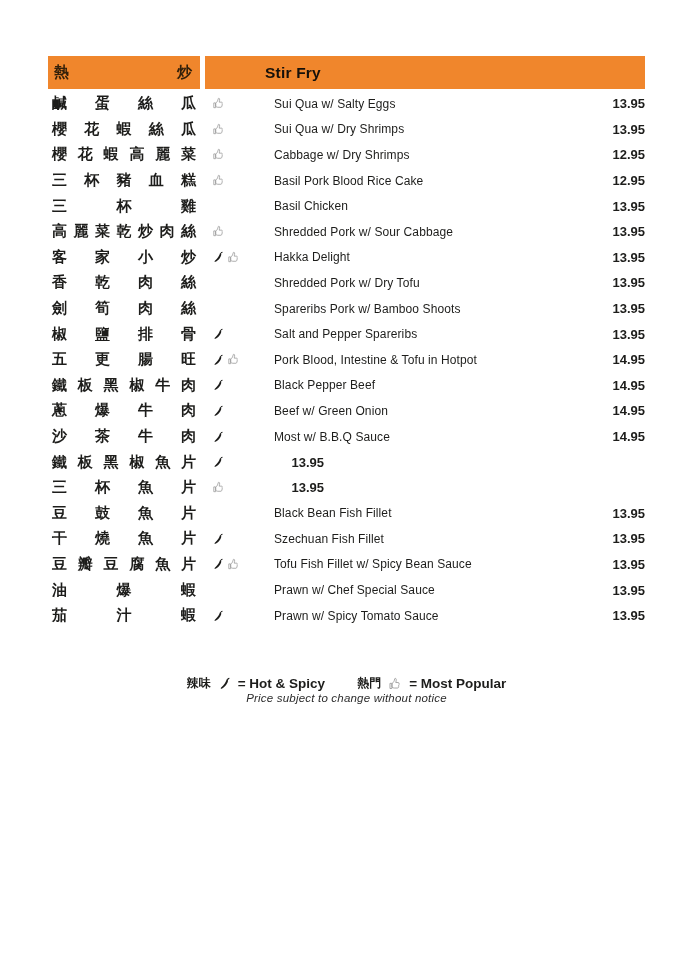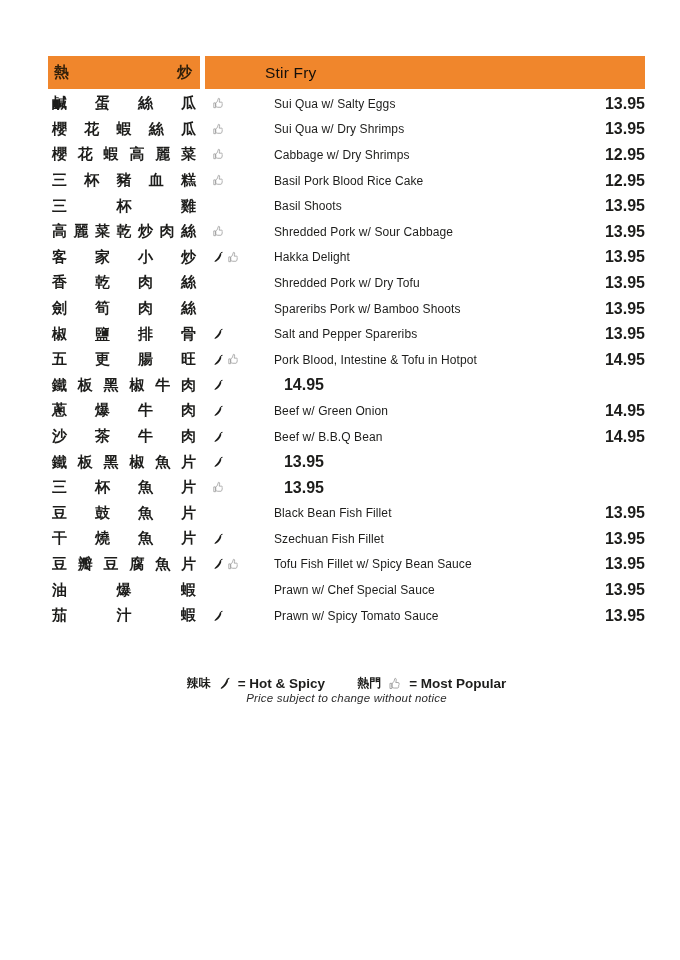--- a/index.html
+++ b/index.html
@@ -18,35 +18,35 @@
   .band-zh{
     width:152px; background:var(--accent);
     display:flex; justify-content:space-between; align-items:center;
     padding:0 8px 0 6px; font-size:15px; font-weight:700; color:#33200a;
     font-family:"DejaVu Sans","Liberation Sans",sans-serif;
   }
   .band-gap{ width:5px; background:#fff; }
   .band-en{
     flex:1; background:var(--accent);
     display:flex; align-items:center; padding-left:60px;
-    font-size:15.5px; font-weight:400; color:#15100a; letter-spacing:.2px;
+    font-size:15.5px; font-weight:700; color:#15100a; letter-spacing:.2px;
   }
 
   
   .rows{ margin-top:2px; }
   .row{ display:flex; align-items:center; height:25.6px; }
   .zh{
     width:152px; padding:0 4px; display:flex; justify-content:space-between;
     font-size:15px; font-weight:700; line-height:1;
     font-family:"DejaVu Sans","Liberation Sans",sans-serif;
   }
   .icons{ width:74px; padding-left:13px; display:flex; align-items:center; gap:5px; }
   .icon{ display:inline-flex; align-items:center; }
   .en{ flex:1; font-size:12px; font-weight:400; letter-spacing:.1px; }
-  .price{ width:50px; text-align:right; font-size:16px; font-weight:700; }
+  .price{ width:50px; text-align:right; font-size:13px; font-weight:700; }
 
   
   .legend{
     margin-top:47px; display:flex; justify-content:center; align-items:center;
     gap:8px; font-size:13.5px; font-weight:700;
   }
   .legend .zh-word{ font-family:"DejaVu Sans","Liberation Sans",sans-serif; font-size:12px; }
   .legend .group-space{ width:16px; }
   .note{
     text-align:center; font-style:italic;
@@ -154,21 +154,21 @@
         <div class="row">
         <div class="zh">
             <span>三</span>
             <span>杯</span>
             <span>雞</span>
           </div>
         <div class="icons">
           
           
         </div>
-        <div class="en">Basil Shoots</div>
+        <div class="en">Basil Chicken</div>
         <div class="price">13.95</div>
       </div>
         <div class="row">
         <div class="zh">
             <span>高</span>
             <span>麗</span>
             <span>菜</span>
             <span>乾</span>
             <span>炒</span>
             <span>肉</span>
@@ -292,20 +292,21 @@
           </div>
         <div class="icons">
           <span class="icon chili">
             <svg viewBox="0 0 20 24" width="10" height="12" aria-hidden="true">
               <path d="M14.5 5.5 C15 3 17 1.4 18.5 1.4 C19.6 1.4 19.6 3 18.5 3.5 C17 4.2 16 5 15.8 6.2 Z" fill="#1d1d1b"></path>
               <path d="M15.8 4.8 C18.5 7.5 13 18 5 21.5 C3 22.3 2.2 21 3.8 19.6 C9.5 14.8 12.5 9.5 13.8 5.2 C14.2 4 15.2 4.2 15.8 4.8 Z" fill="#1d1d1b"></path>
             </svg>
           </span>
 
         </div>
+        <div class="en">Black Pepper Beef</div>
         <div class="price">14.95</div>
       </div>
         <div class="row">
         <div class="zh">
             <span>蔥</span>
             <span>爆</span>
             <span>牛</span>
             <span>肉</span>
           </div>
         <div class="icons">
@@ -329,21 +330,21 @@
           </div>
         <div class="icons">
           <span class="icon chili">
             <svg viewBox="0 0 20 24" width="10" height="12" aria-hidden="true">
               <path d="M14.5 5.5 C15 3 17 1.4 18.5 1.4 C19.6 1.4 19.6 3 18.5 3.5 C17 4.2 16 5 15.8 6.2 Z" fill="#1d1d1b"></path>
               <path d="M15.8 4.8 C18.5 7.5 13 18 5 21.5 C3 22.3 2.2 21 3.8 19.6 C9.5 14.8 12.5 9.5 13.8 5.2 C14.2 4 15.2 4.2 15.8 4.8 Z" fill="#1d1d1b"></path>
             </svg>
           </span>
 
         </div>
-        <div class="en">Beef w/ B.B.Q Bean</div>
+        <div class="en">Most w/ B.B.Q Sauce</div>
         <div class="price">14.95</div>
       </div>
         <div class="row">
         <div class="zh">
             <span>鐵</span>
             <span>板</span>
             <span>黑</span>
             <span>椒</span>
             <span>魚</span>
             <span>片</span>

